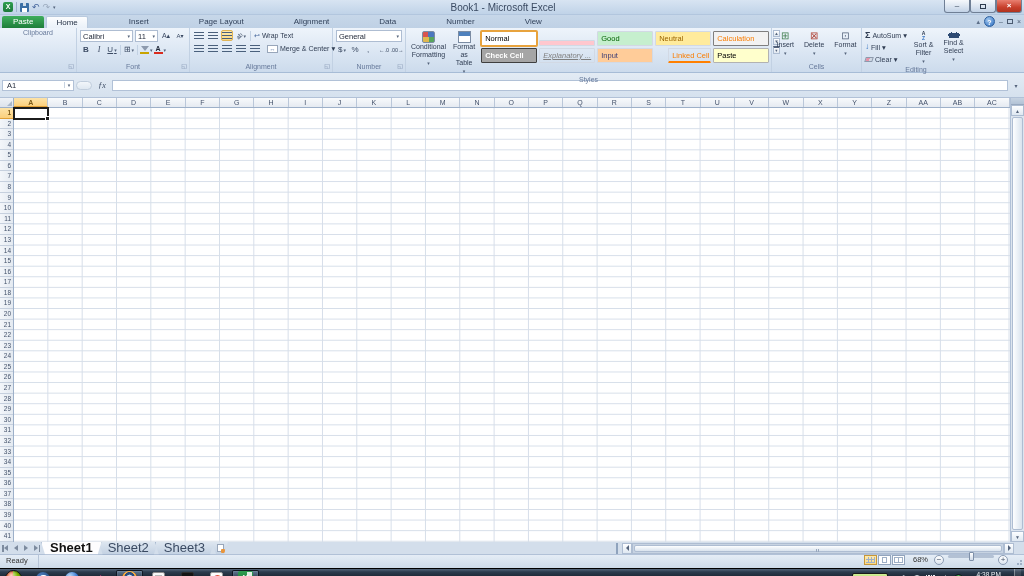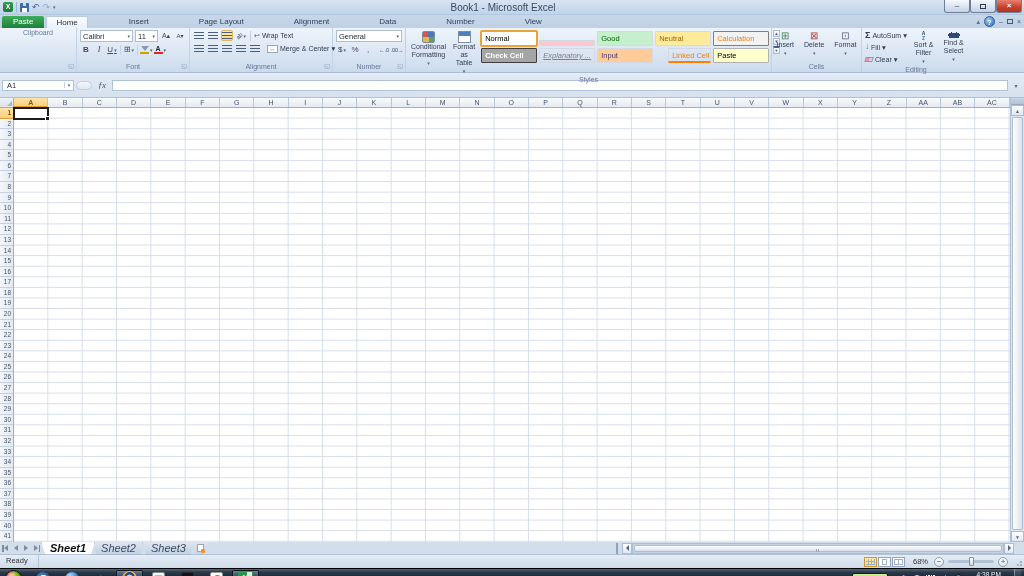--- a/index.html
+++ b/index.html
@@ -125,37 +125,37 @@
 
 .sheetrow{height:13px;background:#d3deeb;border-bottom:1px solid #b1c1d7;display:flex;align-items:center;padding-left:2px;}
 .navbtn{width:9px;height:9px;position:relative;margin-right:1px;}
 .navbtn i{position:absolute;left:2px;top:1px;width:0;height:0;border-top:3.5px solid transparent;border-bottom:3.5px solid transparent;}
 .navbtn.prev i,.navbtn.first i{border-right:4px solid #7d8b9e;}
 .navbtn.next i,.navbtn.last i{border-left:4px solid #7d8b9e;}
 .navbtn.first::after,.navbtn.last::after{content:"";position:absolute;top:1px;width:1.5px;height:7px;background:#7d8b9e;}
 .navbtn.first::after{left:0;}
 .navbtn.last::after{right:1px;}
 #sheet-tabs{display:flex;height:13px;margin-left:2px;}
-.stab{height:13px;line-height:12px;font-size:11px;color:#3a4a62;padding:0 8px;background:linear-gradient(#dde6f0,#c4d2e3);border:1px solid #9db0c9;border-top:none;clip-path:polygon(0 0,100% 0,calc(100% - 4px) 100%,4px 100%);margin-left:-3px;font-style:italic;}
+.stab{height:13px;line-height:12px;font-size:13px;color:#3a4a62;padding:0 8px;background:linear-gradient(#dde6f0,#c4d2e3);border:1px solid #9db0c9;border-top:none;clip-path:polygon(0 0,100% 0,calc(100% - 4px) 100%,4px 100%);margin-left:-3px;}
 .stab.active{background:#fdfdfe;font-weight:bold;color:#111;z-index:2;}
 .instab{width:16px;height:12px;background:linear-gradient(#dde6f0,#c4d2e3);clip-path:polygon(0 0,100% 0,calc(100% - 4px) 100%,4px 100%);margin-left:-2px;display:flex;align-items:center;justify-content:center;}
 .instab .pg{width:7px;height:8px;background:#fff;border:1px solid #98a6ba;position:relative;}
 .instab .pg::after{content:"";position:absolute;right:-2px;bottom:-2px;width:4px;height:4px;background:#e8953c;border-radius:1px;}
 .tabsplit{width:6px;height:11px;margin:0 2px 0 6px;background:linear-gradient(90deg,transparent 2px,#8fa3bd 2px,#8fa3bd 3.5px,transparent 3.5px);cursor:col-resize;}
 .hsbtn{width:10px;height:11px;background:linear-gradient(#fdfeff,#dfe8f2);border:1px solid #aebdd2;display:flex;align-items:center;justify-content:center;}
 .hsbtn i{width:0;height:0;border-top:3px solid transparent;border-bottom:3px solid transparent;}
 .hsbtn.l i{border-right:3.5px solid #55647c;}
 .hsbtn.r i{border-left:3.5px solid #55647c;}
 .htrack{width:372px;height:11px;background:#c7d3e2;border:1px solid #aebdd2;position:relative;}
 .hthumb{position:absolute;left:1px;top:1px;right:1px;bottom:1px;background:linear-gradient(#fdfeff,#d9e3ee);border:1px solid #aebdd2;border-radius:2px;}
 .hthumb::after{content:"";position:absolute;left:50%;top:3px;width:4px;height:3px;margin-left:-2px;background:repeating-linear-gradient(90deg,#97a7bd 0 1px,transparent 1px 2px);}
 .sheetfill{flex:1;}
 
 
-.status{height:13px;background:linear-gradient(#e5edf6,#cddbe9);display:flex;align-items:center;font-size:7.5px;color:#333;}
+.status{height:13px;background:linear-gradient(#e5edf6,#cddbe9);display:flex;align-items:flex-start;font-size:7.5px;color:#333;}
 .ready{padding:0 10px 0 6px;border-right:1px solid #b7c5d8;height:100%;line-height:12px;}
 .statusfill{flex:1;}
 .viewbtn{width:13px;height:10px;border:1px solid #93a5bd;background:#fff;margin-left:1px;position:relative;}
 .viewbtn.sel{background:linear-gradient(#fdeab0,#fbd982);border-color:#c7973a;}
 .viewbtn .g{position:absolute;inset:1px;background:repeating-linear-gradient(to right,transparent 0 2px,#9fb0c6 2px 3px),repeating-linear-gradient(to bottom,transparent 0 2px,#9fb0c6 2px 3px);}
 .viewbtn .p{position:absolute;inset:1px 3px;background:#fff;border:1px solid #9fb0c6;}
 .viewbtn .b{position:absolute;inset:1px;background:linear-gradient(90deg,#fff 45%,#9fb0c6 45%,#9fb0c6 55%,#fff 55%);border:1px solid #9fb0c6;}
 .zoomlbl{margin:0 6px 0 8px;}
 .zbtn{width:10px;height:10px;border-radius:50%;border:1px solid #8b9cb4;background:linear-gradient(#fff,#dce5ef);font-size:8px;line-height:8px;text-align:center;color:#445369;}
 .ztrack{width:46px;height:3px;background:#b3c1d4;border-radius:2px;margin:0 4px;position:relative;}

